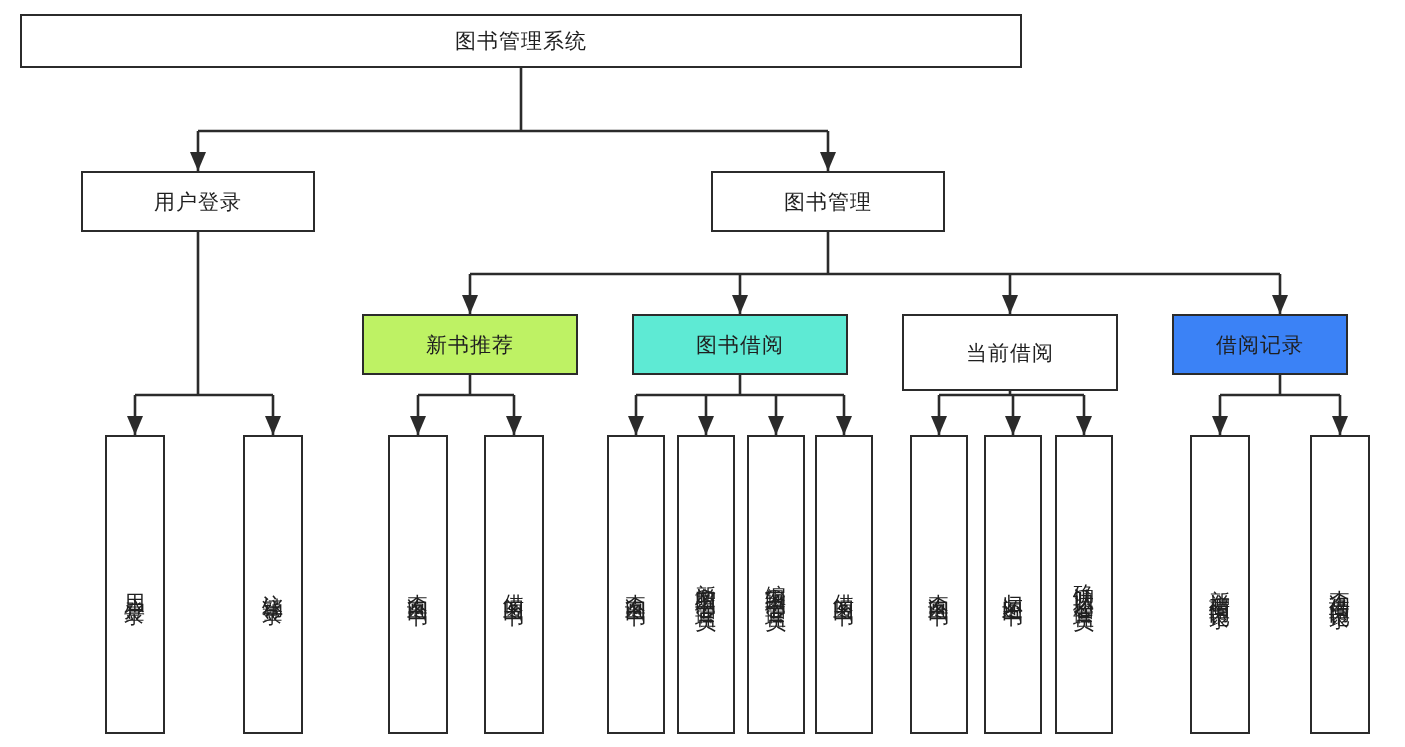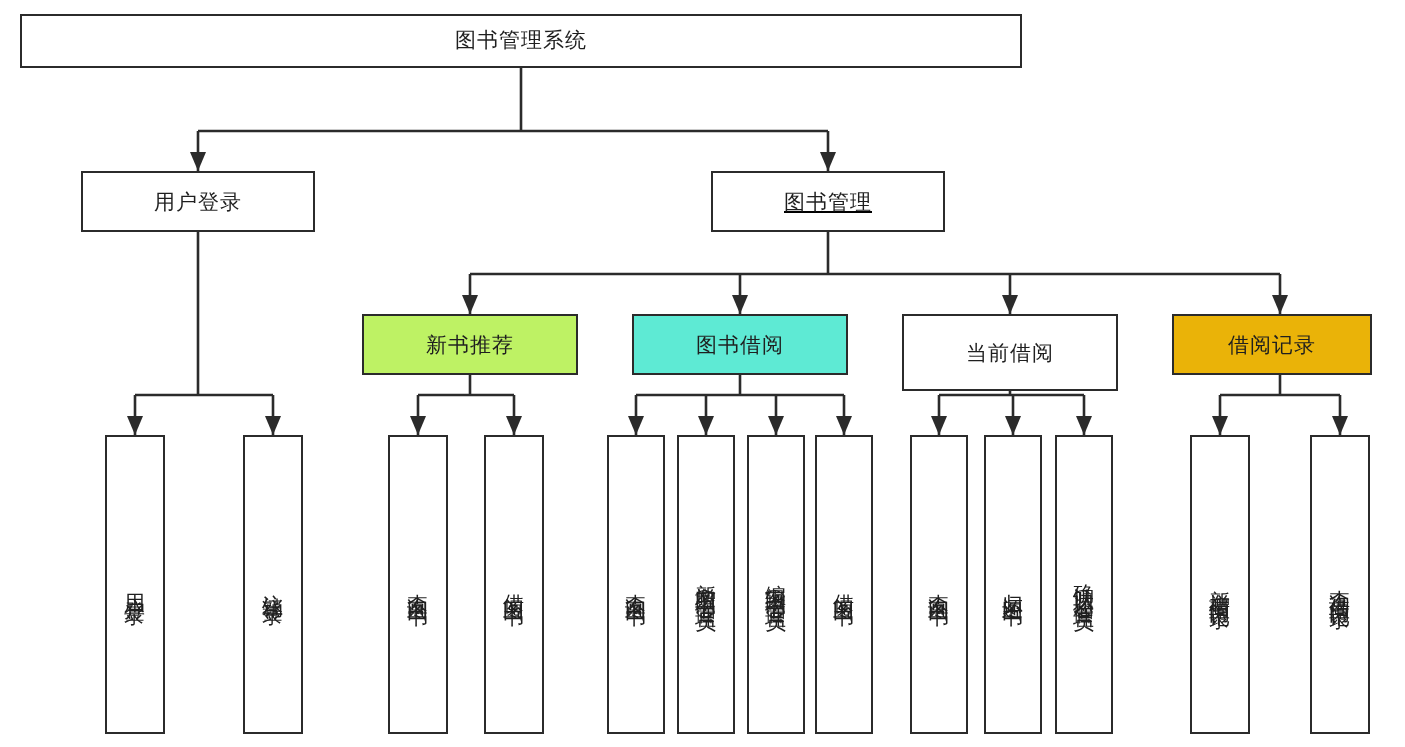--- a/index.html
+++ b/index.html
@@ -78,38 +78,38 @@
       <path d="M 1076 416 L 1092 416 L 1084 435 Z" fill="#2b2b2b"></path>
       <line x1="1280" y1="375" x2="1280" y2="395" stroke="#2b2b2b" stroke-width="2.6"></line>
       <line x1="1220" y1="395" x2="1340" y2="395" stroke="#2b2b2b" stroke-width="2.6"></line>
       <line x1="1220" y1="395" x2="1220" y2="435" stroke="#2b2b2b" stroke-width="2.6"></line>
       <path d="M 1212 416 L 1228 416 L 1220 435 Z" fill="#2b2b2b"></path>
       <line x1="1340" y1="395" x2="1340" y2="435" stroke="#2b2b2b" stroke-width="2.6"></line>
       <path d="M 1332 416 L 1348 416 L 1340 435 Z" fill="#2b2b2b"></path>
     </svg>
   <div id="nodes">
       <div class="node horiz" style="left: 20px; top: 14px; width: 1002px; height: 54px; border-color: rgb(43, 43, 43); background: rgb(255, 255, 255);">
-        <span class="lbl" style="color: rgb(31, 31, 31); font-family: Liberation Serif, serif;">图书管理系统</span>
+        <span class="lbl" style="color: rgb(31, 31, 31);">图书管理系统</span>
       </div>
       <div class="node horiz" style="left: 81px; top: 171px; width: 234px; height: 61px; border-color: rgb(43, 43, 43); background: rgb(255, 255, 255);">
         <span class="lbl" style="color: rgb(31, 31, 31);">用户登录</span>
       </div>
-      <div class="node horiz" style="left: 711px; top: 171px; width: 234px; height: 61px; border-color: rgb(43, 43, 43); background: rgb(255, 255, 255); text-decoration: underline;">
+      <div class="node horiz" style="left: 711px; top: 171px; width: 234px; height: 61px; border-color: rgb(43, 43, 43); background: rgb(255, 255, 255);">
         <span class="lbl" style="color: rgb(31, 31, 31);">图书管理</span>
       </div>
       <div class="node horiz" style="left: 362px; top: 314px; width: 216px; height: 61px; border-color: rgb(43, 43, 43); background: #bef264;">
         <span class="lbl" style="color: rgb(31, 31, 31);">新书推荐</span>
       </div>
       <div class="node horiz" style="left: 632px; top: 314px; width: 216px; height: 61px; border-color: rgb(43, 43, 43); background: #5eead4;">
         <span class="lbl" style="color: rgb(31, 31, 31);">图书借阅</span>
       </div>
       <div class="node horiz" style="left: 902px; top: 314px; width: 216px; height: 77px; border-color: rgb(43, 43, 43); background: rgb(255, 255, 255);">
         <span class="lbl" style="color: rgb(31, 31, 31);">当前借阅</span>
       </div>
-      <div class="node horiz" style="left: 1172px; top: 314px; width: 200px; height: 61px; border-color: rgb(43, 43, 43); background: #eab308;">
+      <div class="node horiz" style="left: 1172px; top: 314px; width: 176px; height: 61px; border-color: rgb(43, 43, 43); background: #3b82f6;">
         <span class="lbl" style="color: rgb(31, 31, 31);">借阅记录</span>
       </div>
       <div class="node vert" style="left: 105px; top: 435px; width: 60px; height: 299px; border-color: rgb(43, 43, 43); background: rgb(255, 255, 255);">
         <span class="lbl" style="color: rgb(31, 31, 31);">用户登录</span>
       </div>
       <div class="node vert" style="left: 243px; top: 435px; width: 60px; height: 299px; border-color: rgb(43, 43, 43); background: rgb(255, 255, 255);">
         <span class="lbl" style="color: rgb(31, 31, 31);">注销登录</span>
       </div>
       <div class="node vert" style="left: 388px; top: 435px; width: 60px; height: 299px; border-color: rgb(43, 43, 43); background: rgb(255, 255, 255);">
         <span class="lbl" style="color: rgb(31, 31, 31);">查询图书</span>

